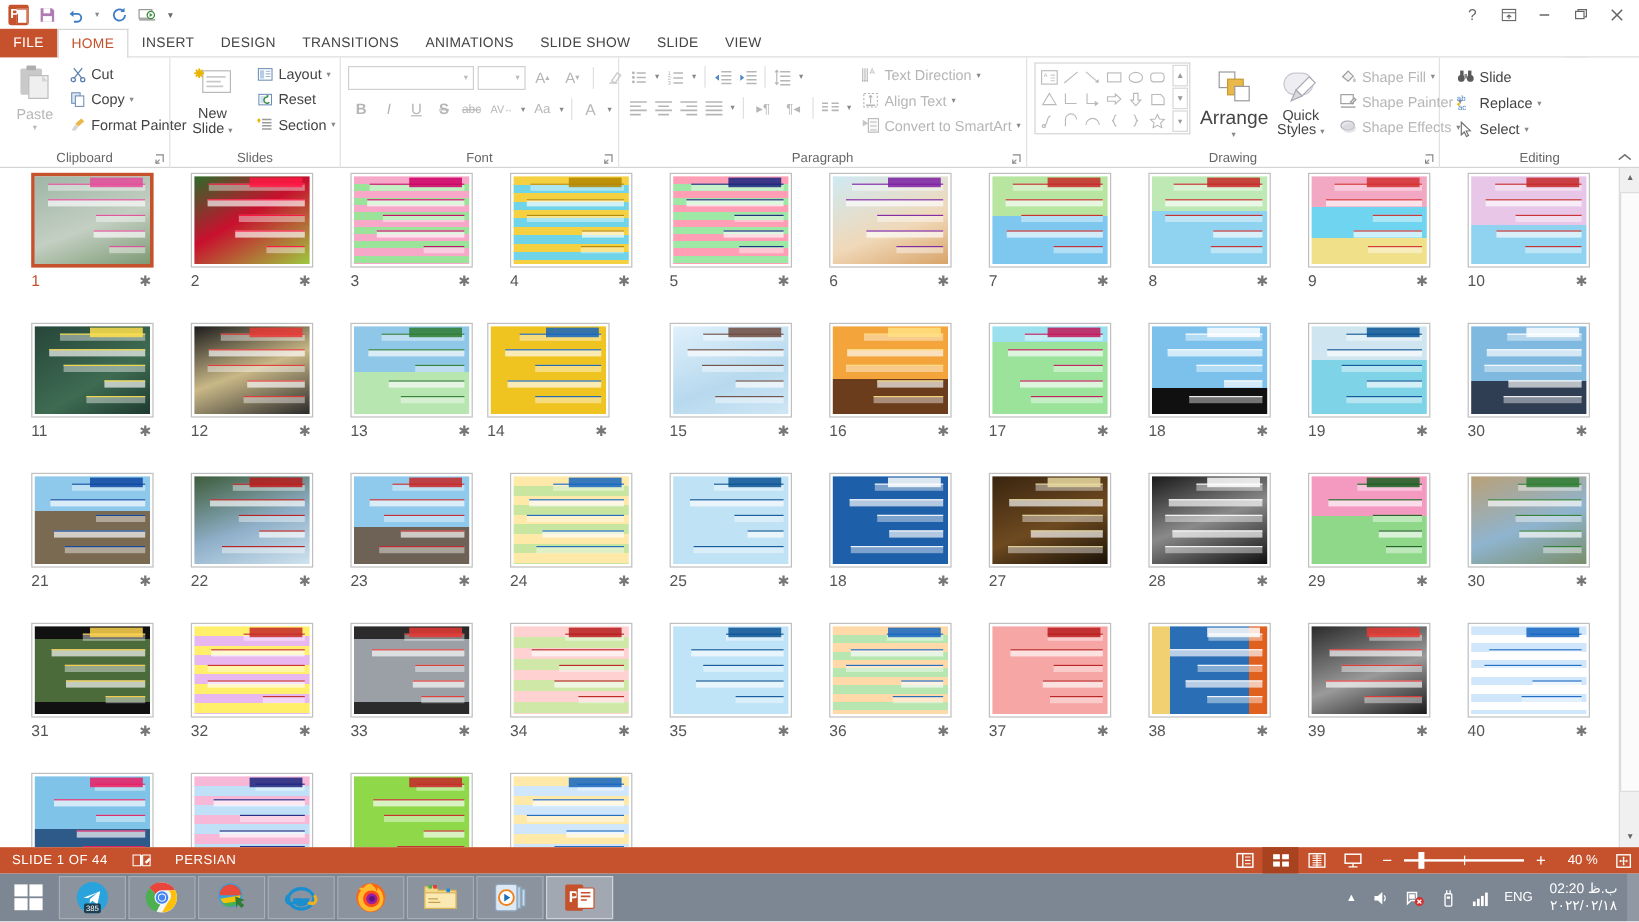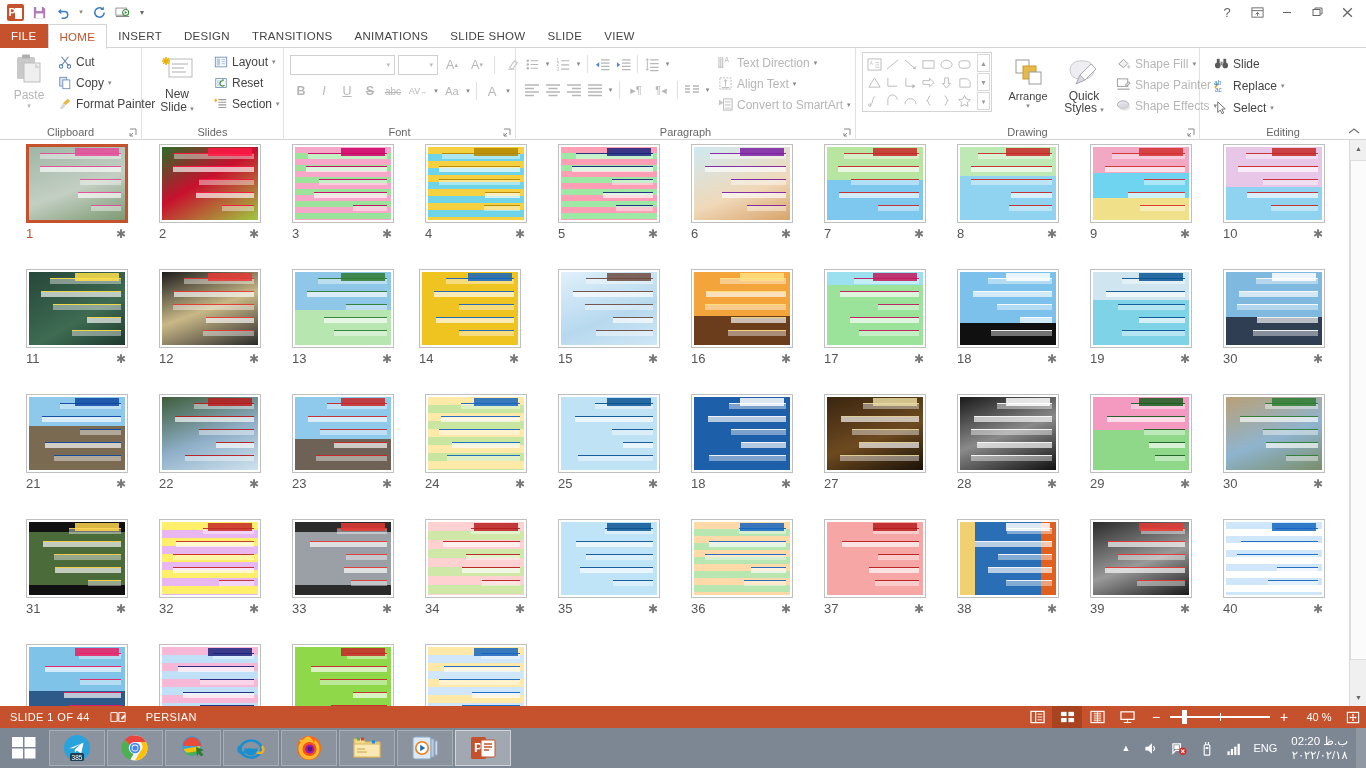--- a/index.html
+++ b/index.html
@@ -624,21 +624,21 @@
       <div class="arrange">
         <div style="height:34px;display:flex;align-items:center;justify-content:center">
           <span class="ico">
             <svg width="32" height="30" viewBox="0 0 32 30">
                 <rect x="4" y="2" width="13" height="13" fill="#fff" stroke="#9a9a9a"></rect>
                 <rect x="11" y="8" width="13" height="13" fill="#e8b94a" stroke="#c79a2e"></rect>
                 <rect x="17" y="14" width="12" height="12" fill="#fff" stroke="#9a9a9a"></rect>
               </svg>
           </span>
         </div>
-        <div style="font-size:11px;color:#444">Arrange</div>
+        <div style="font-size:16px;color:#444">Arrange</div>
         <div class="caret">▾</div>
       </div>
       <div class="quick">
         <div style="height:34px;display:flex;align-items:center;justify-content:center">
           <span class="ico">
             <svg width="34" height="30" viewBox="0 0 34 30">
                 <rect x="3" y="3" width="24" height="18" rx="9" fill="#ededf2" stroke="#c9c9d2"></rect>
                 <path d="M24 6l5 5-11 11-5-5z" fill="#fff" stroke="#a9a9b2"></path>
                 <path d="M13 17l-4 9 9-4z" fill="#d9d9e0" stroke="#a9a9b2"></path>
               </svg>
@@ -937,21 +937,21 @@
               <div style="position:absolute;right:4px;top:45px;width:66%;height:6px;background:rgba(255,255,255,.72);border-top:1px solid #2e7d32;opacity:.92"></div>
               <div style="position:absolute;right:4px;top:58px;width:55%;height:6px;background:rgba(255,255,255,.45);border-top:1px solid #2e7d32;opacity:.92"></div>
               <div style="position:absolute;right:6px;top:1px;width:46%;height:8px;background:#2e7d32;opacity:.85"></div>
             </div>
           </div>
           <div class="cap">
             <span class="num">13</span>
             <span class="star">✱</span>
           </div>
         </div>
-        <div class="cell" style="left: 393px; top: 125px;">
+        <div class="cell" style="left: 380px; top: 125px;">
           <div class="thumbwrap">
             <div class="thumb" style="background: linear-gradient(rgb(240, 196, 32) 0px, rgb(240, 196, 32) 100%);">
               <div style="position:absolute;right:4px;top:6px;width:71%;height:6px;background:rgba(255,255,255,.45);border-top:1px solid #1565c0;opacity:.92"></div>
               <div style="position:absolute;right:4px;top:19px;width:83%;height:6px;background:rgba(255,255,255,.72);border-top:1px solid #1565c0;opacity:.92"></div>
               <div style="position:absolute;right:4px;top:32px;width:57%;height:6px;background:rgba(255,255,255,.45);border-top:1px solid #1565c0;opacity:.92"></div>
               <div style="position:absolute;right:4px;top:45px;width:81%;height:6px;background:rgba(255,255,255,.72);border-top:1px solid #1565c0;opacity:.92"></div>
               <div style="position:absolute;right:4px;top:58px;width:57%;height:6px;background:rgba(255,255,255,.45);border-top:1px solid #1565c0;opacity:.92"></div>
               <div style="position:absolute;right:6px;top:1px;width:46%;height:8px;background:#1565c0;opacity:.85"></div>
             </div>
           </div>

